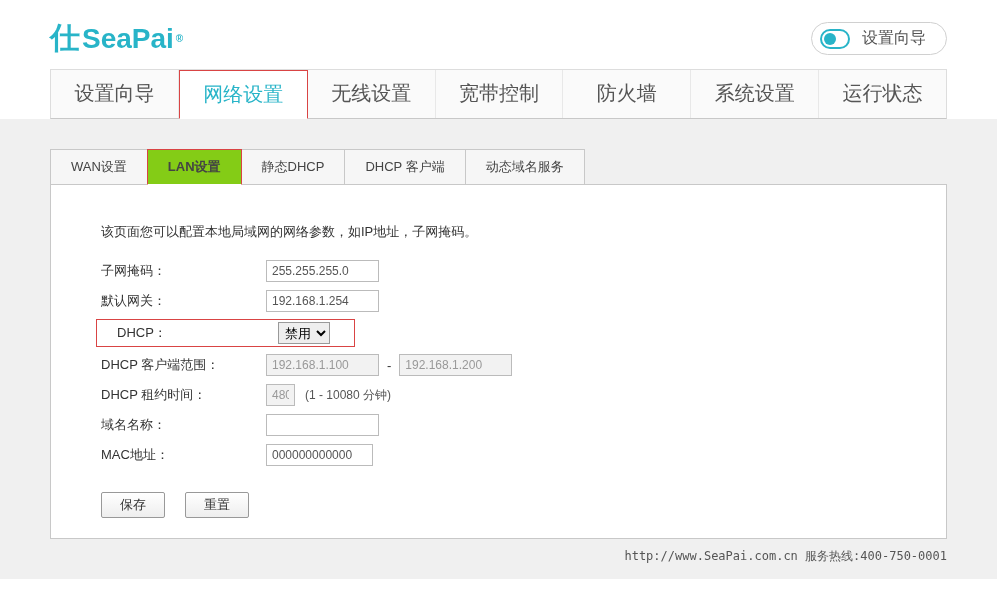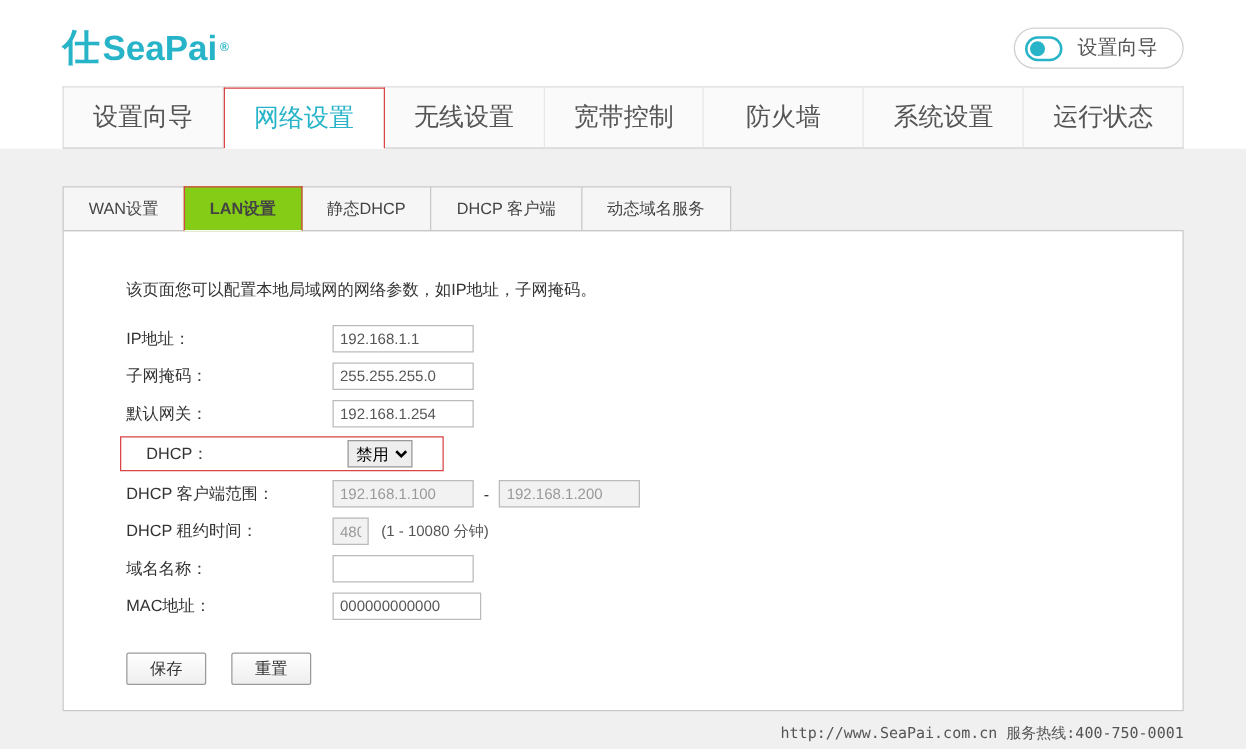--- a/index.html
+++ b/index.html
@@ -141,21 +141,21 @@
       border: 1px solid #bbb;
       padding: 0 5px;
       font-size: 12px;
       color: #555;
     }
     .form-input:disabled, .form-input.disabled {
       background: #f2f2f2;
       color: #999;
     }
     .form-input.mac {
-      width: 119px;
+      width: 107px;
     }
     .form-select {
       height: 22px;
       border: 1px solid #999;
       font-size: 13px;
       background: #eee;
       padding: 0 2px;
     }
     .highlighted-row {
       border: 1px solid #d94444;
@@ -232,24 +232,20 @@
     <div class="sub-tab">WAN设置</div>
     <div class="sub-tab active">LAN设置</div>
     <div class="sub-tab">静态DHCP</div>
     <div class="sub-tab">DHCP 客户端</div>
     <div class="sub-tab">动态域名服务</div>
   </div>
 
   <div class="panel">
     <div class="description">该页面您可以配置本地局域网的网络参数，如IP地址，子网掩码。</div>
 
-    <div class="form-row">
-      <span class="form-label">IP地址：</span>
-      <input class="form-input" type="text" value="192.168.1.1" style="">
-    </div>
 
     <div class="form-row">
       <span class="form-label">子网掩码：</span>
       <input class="form-input" type="text" value="255.255.255.0" style="">
     </div>
 
     <div class="form-row">
       <span class="form-label">默认网关：</span>
       <input class="form-input" type="text" value="192.168.1.254" style="">
     </div>

